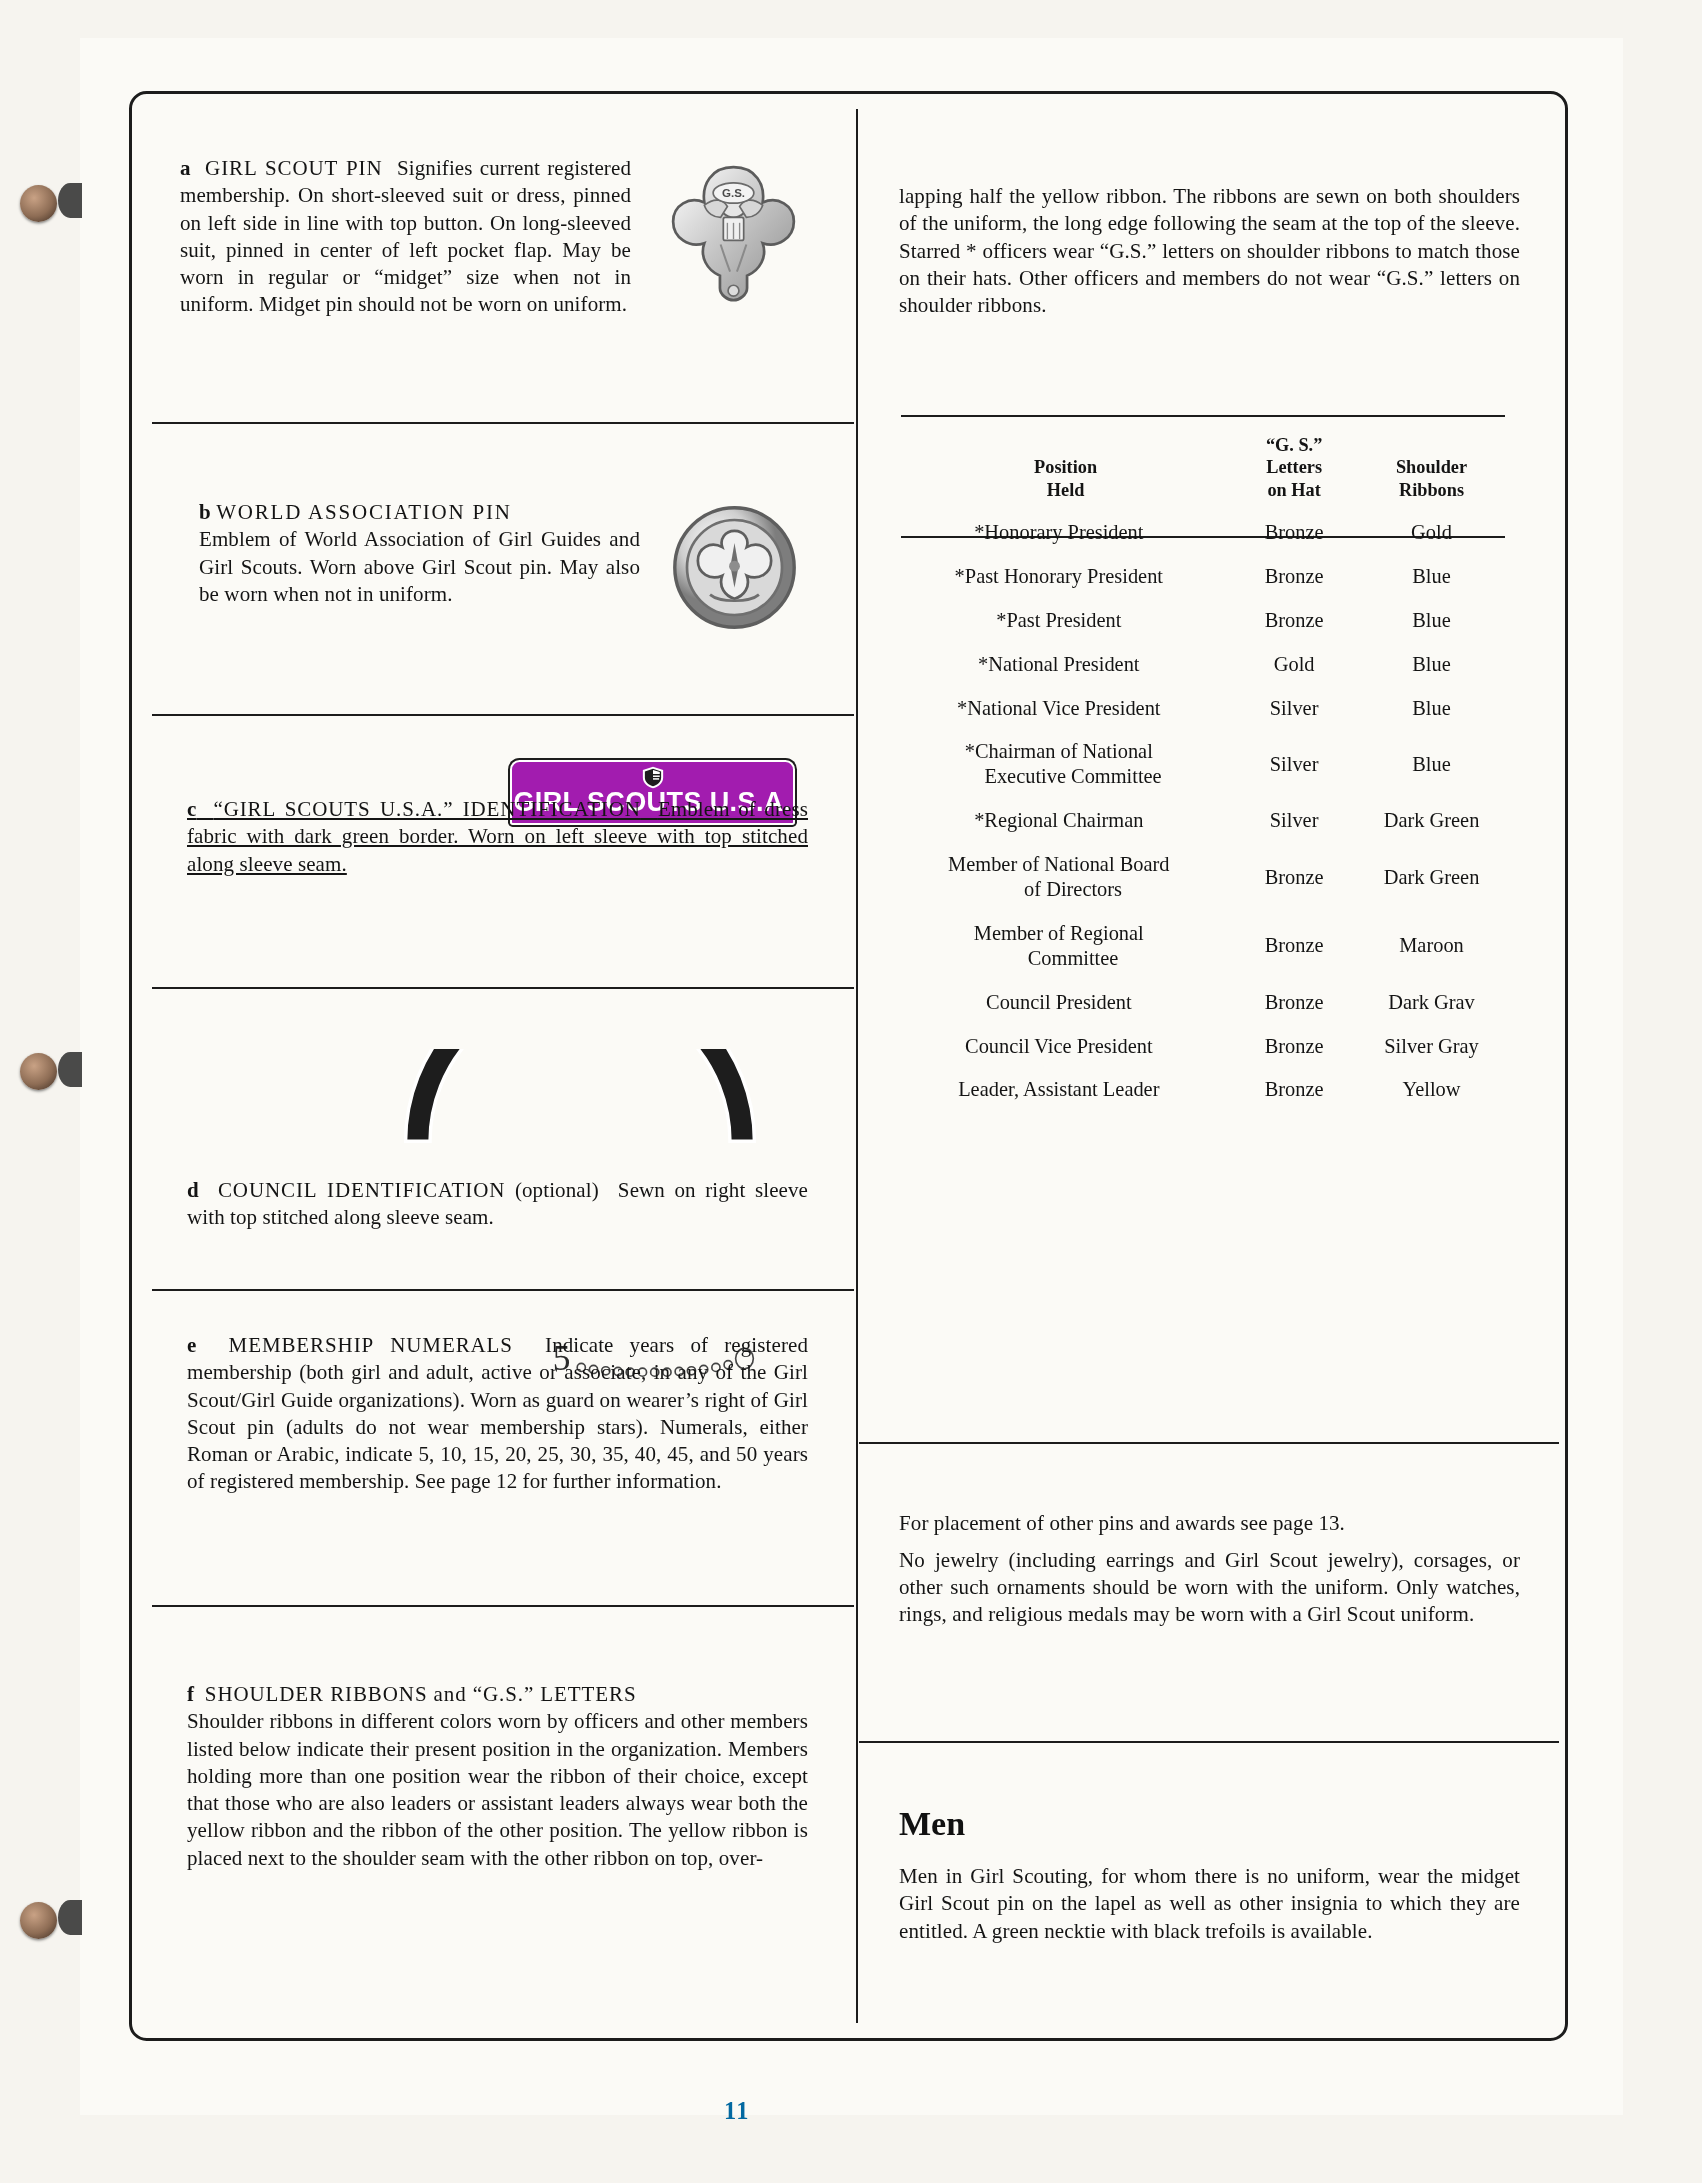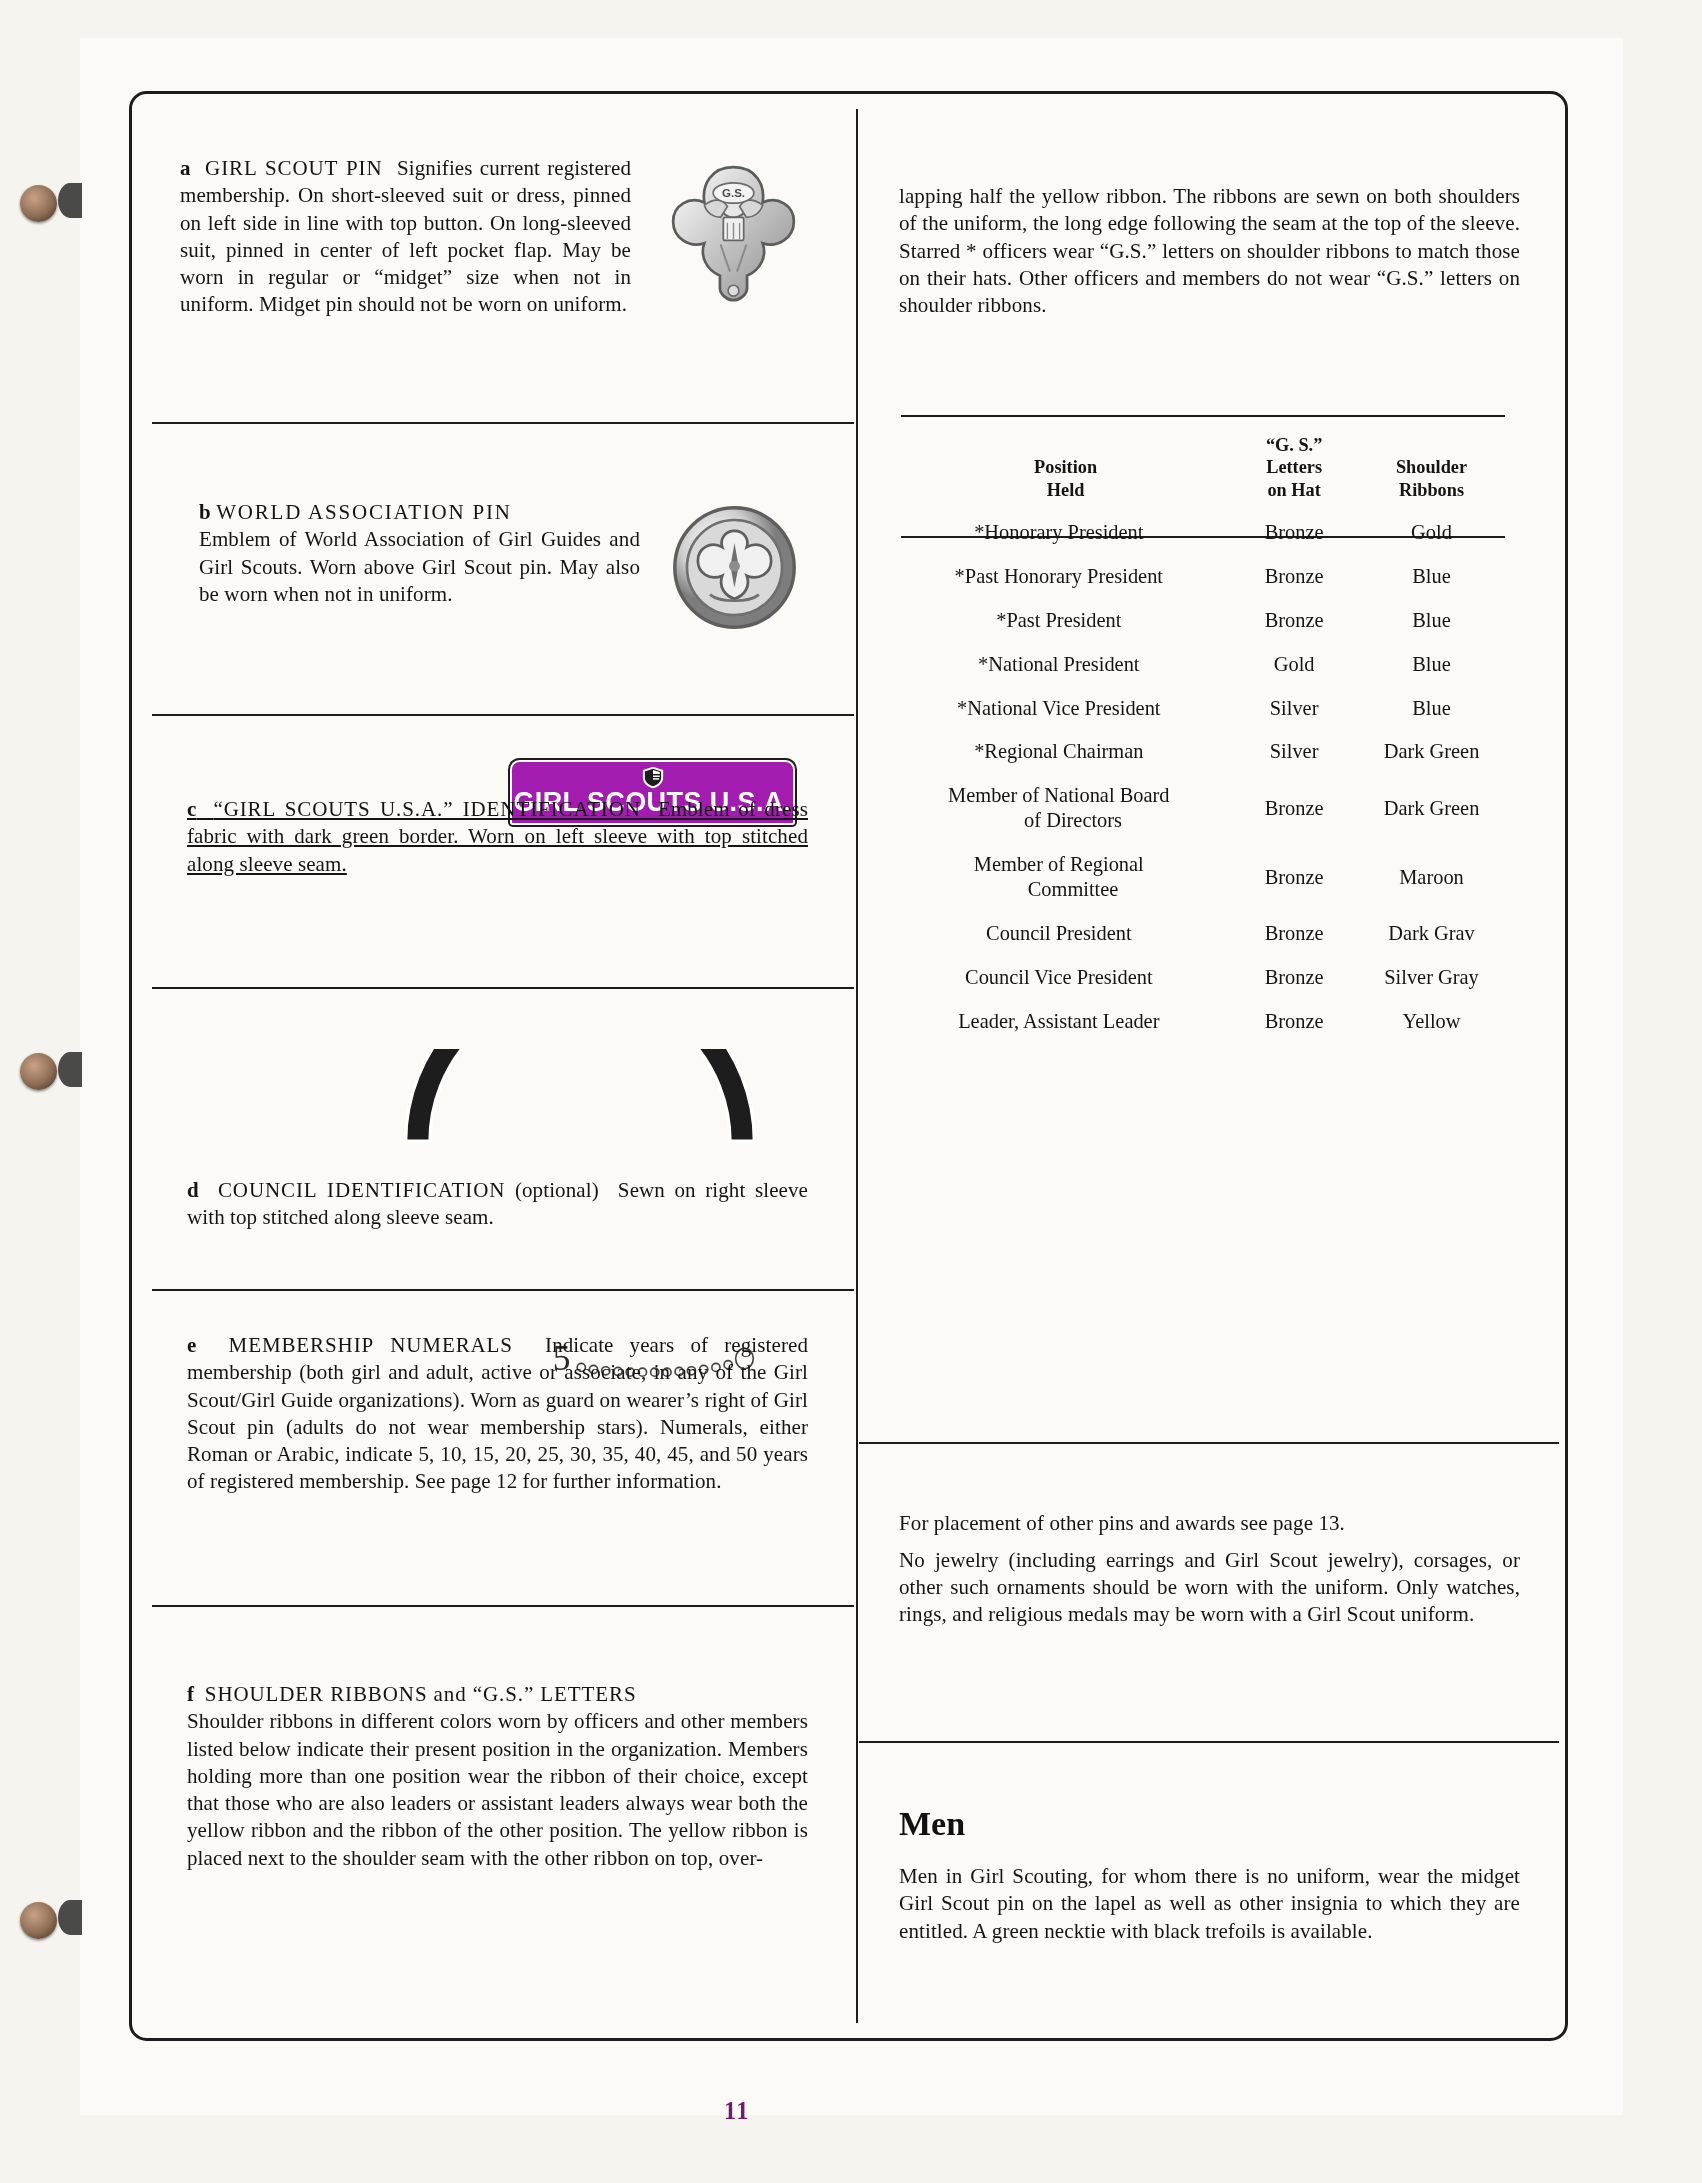--- a/index.html
+++ b/index.html
@@ -157,21 +157,21 @@
   
   .page-num {
     position: absolute;
     left: 0;
     width: 1474px;
     text-align: center;
     top: 2097px;
     font-size: 24.4px;
     font-weight: bold;
     letter-spacing: 1.4px;
-    color: #701a75;
+    color: #0369a1;
   }
 
   
 
   
   .art-gs-pin {
     position: absolute;
     left: 662px;
     top: 155px;
     width: 143px;
@@ -424,20 +424,25 @@
         <td class="pos">*National President</td>
         <td class="ctr hat">Gold</td>
         <td class="ctr rib">Blue</td>
       </tr>
       <tr>
         <td class="pos">*National Vice President</td>
         <td class="ctr hat">Silver</td>
         <td class="ctr rib">Blue</td>
       </tr>
       <tr>
+        <td class="pos"><span>*Chairman of National</span><span class="indent2">Executive Committee</span></td>
+        <td class="ctr hat">Silver</td>
+        <td class="ctr rib">Blue</td>
+      </tr>
+      <tr>
         <td class="pos">*Regional Chairman</td>
         <td class="ctr hat">Silver</td>
         <td class="ctr rib">Dark Green</td>
       </tr>
       <tr>
         <td class="pos"><span>Member of National Board</span><span class="indent2">of Directors</span></td>
         <td class="ctr hat">Bronze</td>
         <td class="ctr rib">Dark Green</td>
       </tr>
       <tr>

